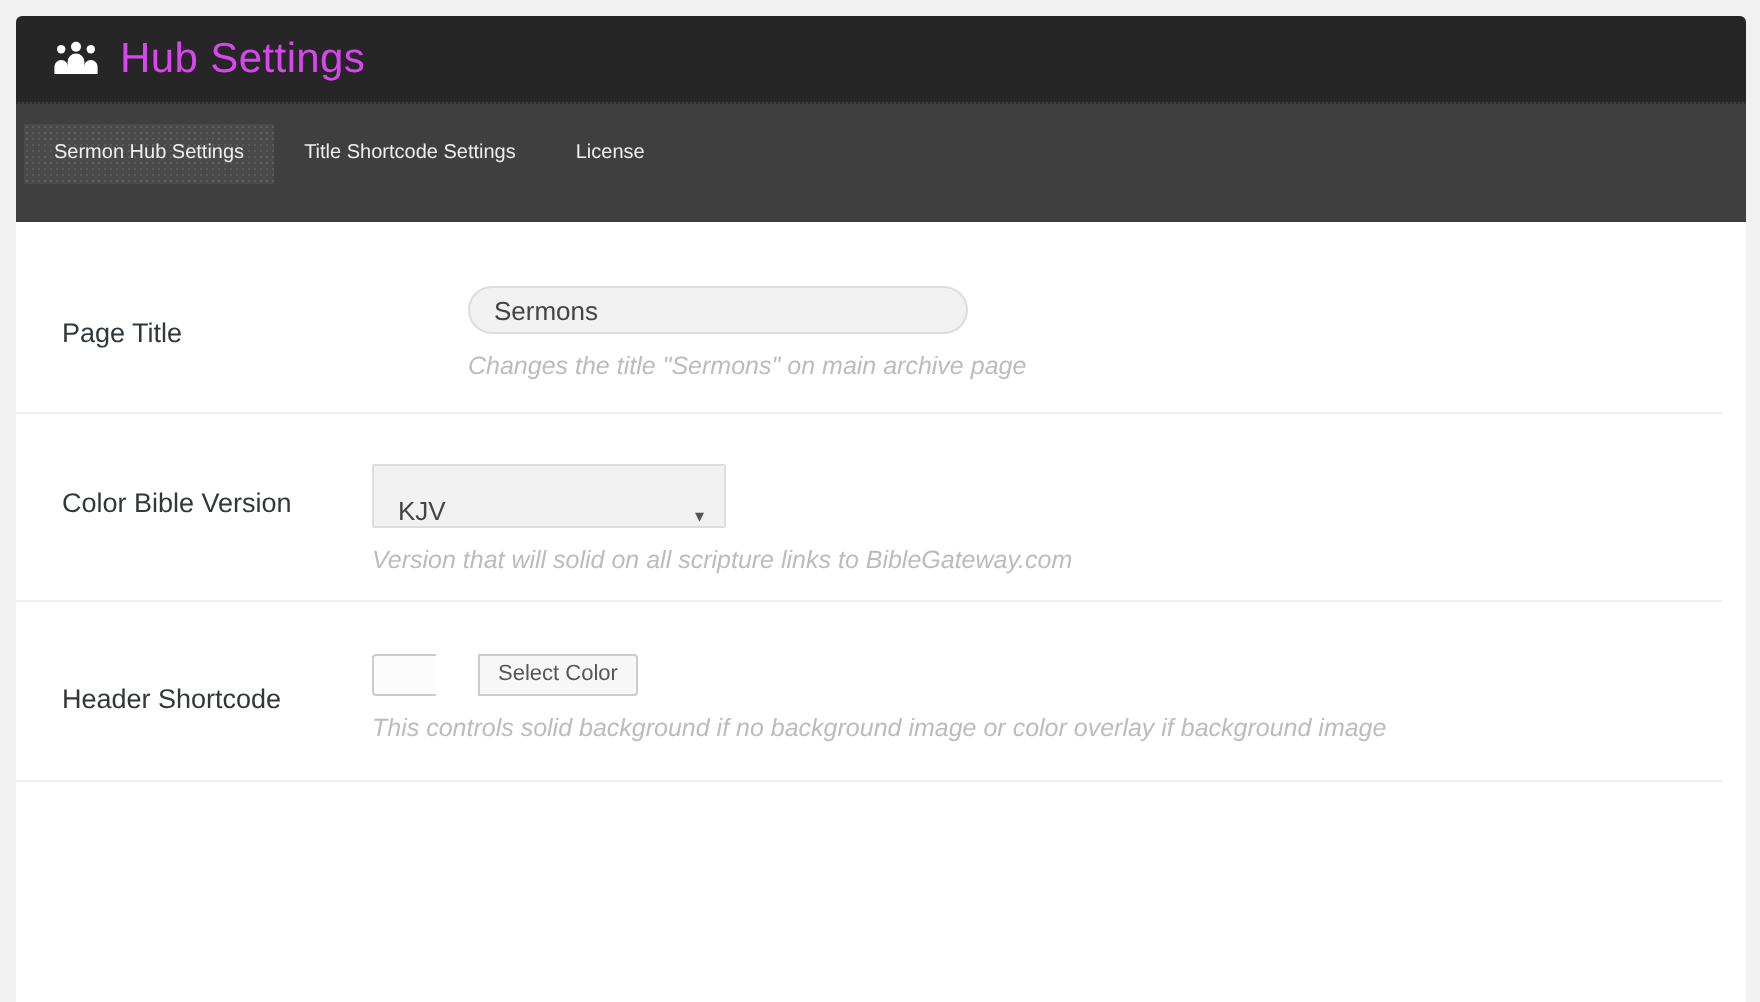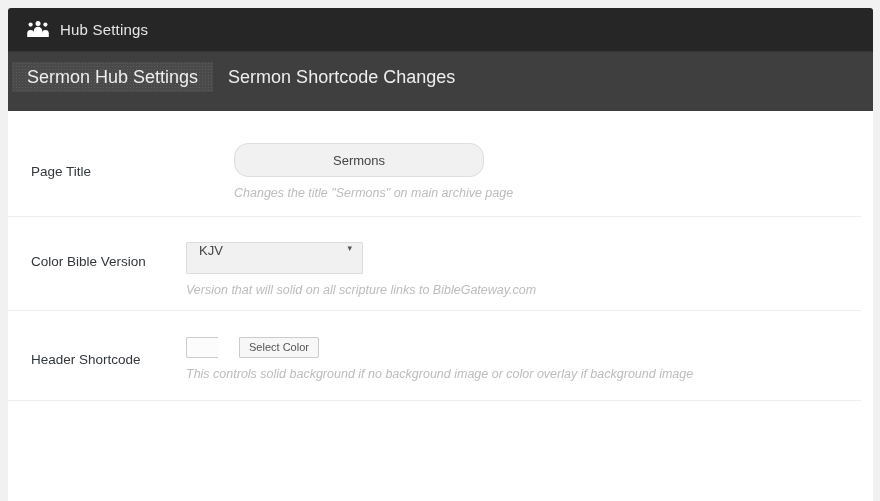--- a/index.html
+++ b/index.html
@@ -15,35 +15,35 @@
   .titlebar {
     background: #262626;
     height: 43px;
     display: flex; align-items: center;
     padding: 0 20px 0 18px;
     border-radius: 3px 3px 0 0;
   }
   .titlebar .logo { width: 24px; height: 20px; display: inline-flex; }
   .titlebar h1 {
     margin: 0 0 0 10px;
-    color: #e5e5e5;
-    font-size: 15px; font-weight: 400;
+    color: #d946ef;
+    font-size: 21px; font-weight: 400;
     letter-spacing: 0.2px;
   }
 
   
   .tabbar {
     background: #3f3f3f;
     border-top: 1px dotted #2b2b2b;
     padding: 10px 0 19px 4px;
     display: flex;
   }
   .tab {
     color: #eeeeee;
-    font-size: 18px;
+    font-size: 10px;
     padding: 8px 15px;
     line-height: 14px;
     cursor: pointer;
     white-space: nowrap;
   }
   .tab.active {
     background-color: #4a4a4a;
     background-image: radial-gradient(circle, rgba(255,255,255,0.10) 28%, transparent 32%);
     background-size: 3px 3px;
   }
@@ -61,47 +61,46 @@
   .row:nth-child(4) { padding: 18px 0 20px; border-bottom: none; }
   .row-label {
     width: 178px; min-width: 178px;
     padding-left: 23px;
     font-size: 13.5px; color: #32373c;
   }
   .row:nth-child(2) .row-label { align-self: flex-start; padding-top: 12px; }
   .field-stack { display: flex; flex-direction: column; }
 
   .text-input {
-    width: 250px; height: 34px;
+    width: 250px; height: 24px;
     background: #f1f1f1;
     border: 1px solid #dddddd;
     border-radius: 14px;
     padding: 0 12px;
     font-family: "Liberation Sans", sans-serif;
     font-size: 13px; color: #444444;
     outline: none;
-    text-align: center;
   }
   .textarea-input {
     width: 356px; height: 60px;
     background: #ffffff;
     border: 1px solid #dddddd;
     border-radius: 1px;
     padding: 6px 8px;
     font-family: "Liberation Sans", sans-serif;
     font-size: 13px; color: #444444;
     resize: both;
     outline: none;
   }
   .select-box {
     width: 177px; height: 32px;
     background: #f1f1f1;
     border: 1px solid #dddddd;
     border-radius: 1px;
-    display: flex; align-items: flex-start; justify-content: space-between;
+    display: flex; align-items: flex-end; justify-content: space-between;
     padding: 0 10px 0 12px;
     font-size: 13px; color: #444444;
     cursor: pointer;
   }
   .select-box .chev { font-size: 9px; color: #555555; }
 
   .color-control { display: flex; align-items: stretch; height: 21px; }
   .color-swatch {
     width: 32px;
     background: #fcfcfc;
@@ -145,21 +144,22 @@
           <path d="M16 17v-3.6a3.4 3.4 0 0 1 6.8 0V17z"></path>
           <path d="M7.8 17v-6a4.2 4.2 0 0 1 8.4 0v6z"></path>
         </g>
       </svg>
     </span>
     <h1>Hub Settings</h1>
   </div>
 
   <div class="tabbar">
     <div class="tab active">Sermon Hub Settings</div>
-    <div class="tab">Sermon Shortcode Changes</div>
+    <div class="tab">Title Shortcode Settings</div>
+    <div class="tab">License</div>
   </div>
 
   <div class="content">
 
     <div class="row">
       <div class="row-label">Page Title</div>
       <div class="field-stack">
         <input class="text-input" type="text" value="Sermons" style="">
         <div class="help">Changes the title "Sermons" on main archive page</div>
       </div>

